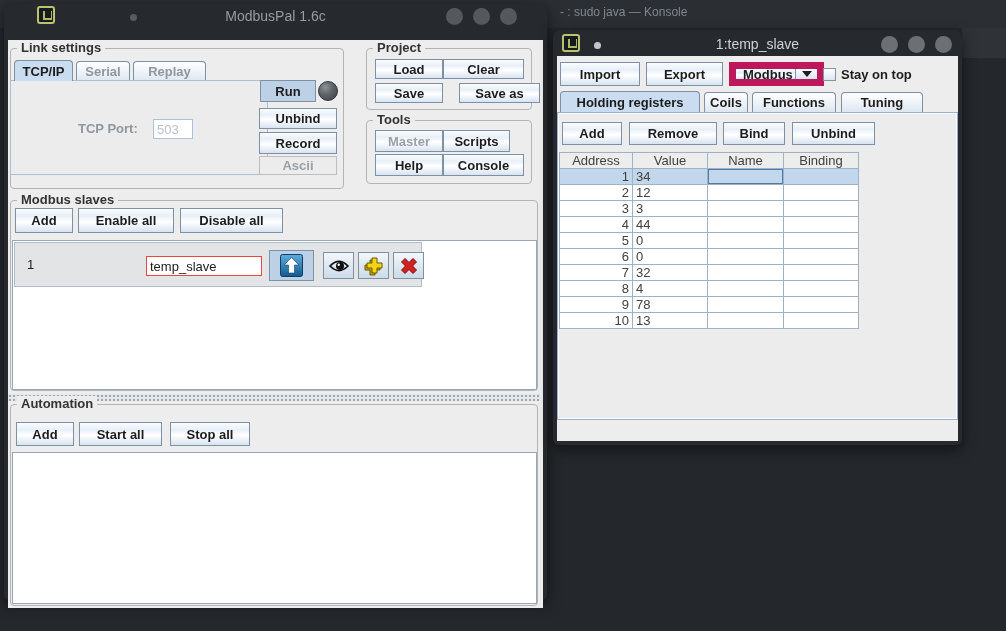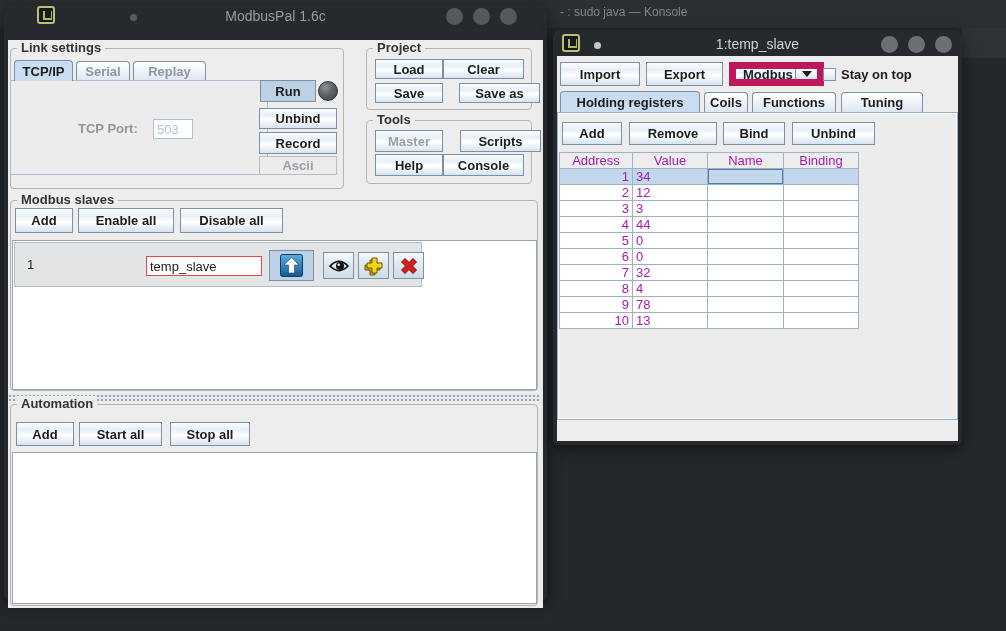--- a/index.html
+++ b/index.html
@@ -77,21 +77,21 @@
   .combo-arrow { width:21px; display:flex; align-items:center; justify-content:center;
          background:linear-gradient(to bottom,#fbfdfe,#d7e3f0); }
   .combo-arrow::after { content:""; width:0; height:0; border-left:5px solid transparent;
          border-right:5px solid transparent; border-top:6px solid #1c1c1c; }
 
   .checkbox { position:absolute; width:13px; height:13px; border:1px solid #8494a6;
          background:linear-gradient(#ffffff,#dce6f0); }
 
   
   .regtable { position:absolute; border-collapse:collapse; table-layout:fixed;
-              font-size:13px; color:#a21caf; background:#fff; }
+              font-size:13px; color:#404040; background:#fff; }
   .regtable th { font-weight:normal; background:#ededee; border:1px solid #9eb2c6; height:16px; padding:0; }
   .regtable td { border:1px solid #9eb2c6; height:15px; padding:0 3px; overflow:hidden; white-space:nowrap; }
   .regtable td.col-address { text-align:right; }
   .regtable tr.selected td { background:#c2d7ec; }
   .regtable td.focus-cell { box-shadow:inset 0 0 0 1px #4f7aa9; background:#cfe0f0; }
 
   .status-text { position:absolute; font-weight:bold; font-size:13px; color:#333; }
 </style>
 </head>
 <body>
@@ -136,21 +136,21 @@
     </div>
     <div class="btn" style="left:367px; top:19px; width:68px; height:20px;">Load</div>
     <div class="btn" style="left:435px; top:19px; width:81px; height:20px;">Clear</div>
     <div class="btn" style="left:367px; top:43px; width:68px; height:20px;">Save</div>
     <div class="btn" style="left:435px; top:43px; width:81px; height:20px;margin-left:16px;">Save as</div>
 
     <div class="group" style="left:358px; top:80px; width:166px; height:64px;">
       <span class="group-title">Tools</span>
     </div>
     <div class="btn dim" style="left:367px; top:90px; width:68px; height:22px;">Master</div>
-    <div class="btn" style="left:435px; top:90px; width:81px; height:22px;margin-left:17px;">Scripts</div>
+    <div class="btn" style="left:435px; top:90px; width:67px; height:22px;">Scripts</div>
     <div class="btn" style="left:367px; top:114px; width:68px; height:22px;">Help</div>
     <div class="btn" style="left:435px; top:114px; width:81px; height:22px;">Console</div>
 
     <div class="group" style="left:2px; top:160px; width:528px; height:191px;">
       <span class="group-title">Modbus slaves</span>
     </div>
     <div class="btn" style="left:7px; top:168px; width:58px; height:25px;">Add</div>
     <div class="btn" style="left:70px; top:168px; width:96px; height:25px;">Enable all</div>
     <div class="btn" style="left:172px; top:168px; width:103px; height:25px;">Disable all</div>
     <div class="white-list" style="left:4px; top:200px; width:525px; height:150px;"></div>

